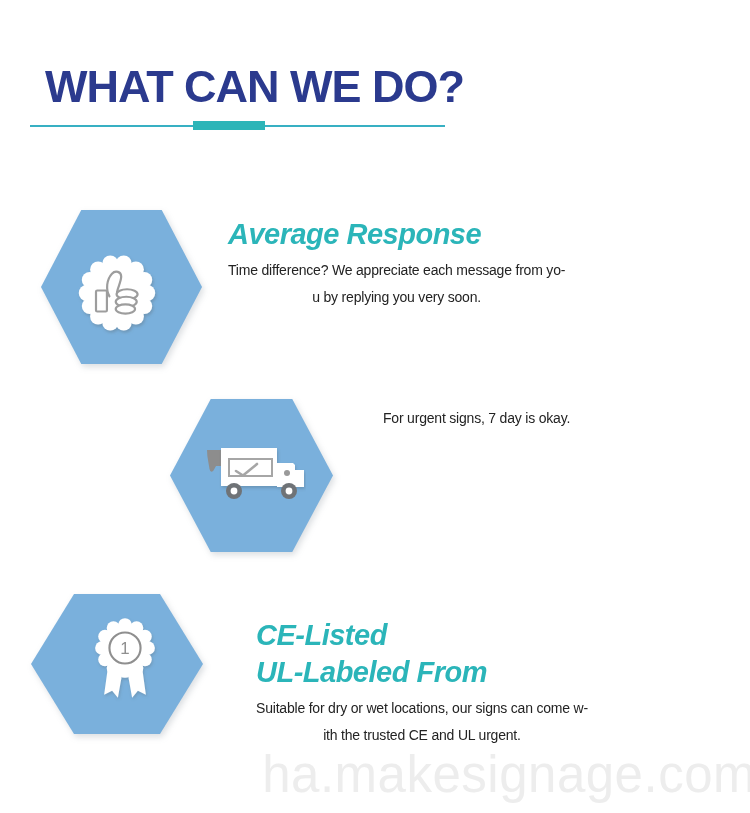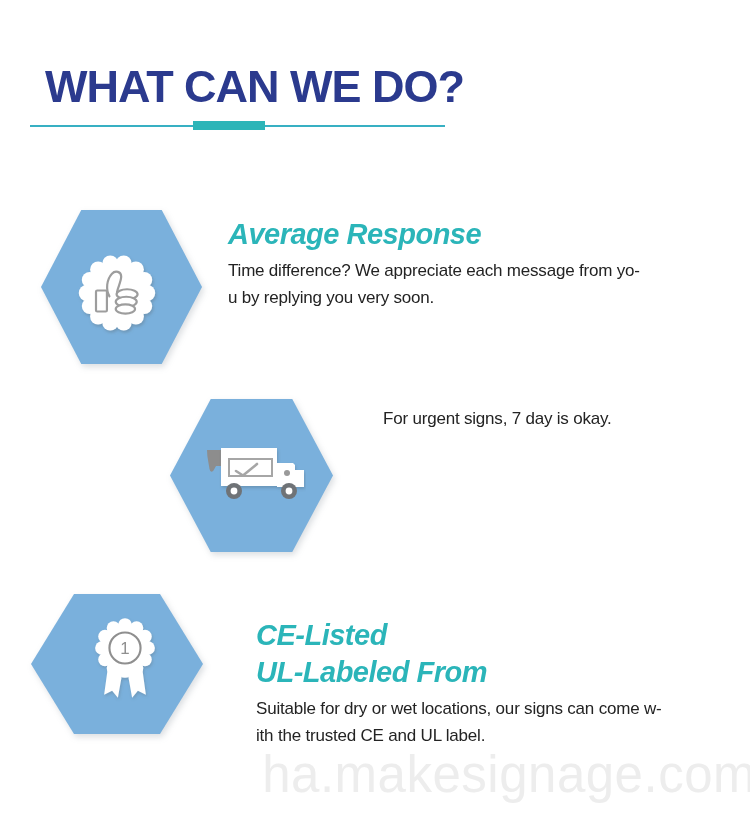--- a/index.html
+++ b/index.html
@@ -26,21 +26,21 @@
   .icon{position:absolute;}
   .icon-thumbs{left:75px;top:251px;width:84px;height:84px;}
   .icon-truck{left:205px;top:446px;width:101px;height:56px;}
   .icon-medal{left:85px;top:614px;width:80px;height:92px;}
   
   .feature-text{position:absolute;}
   .f1{left:228px;top:216px;}
   .f2{left:383px;top:401px;}
   .f3{left:228px;top:617px;margin-left:28px;}
   .feature-heading{font-size:29px;line-height:37px;font-weight:bold;letter-spacing:-0.5px;color:#2bb5b9;font-style:italic;}
-  .feature-body{margin-top:4px;font-size:17px;line-height:27px;letter-spacing:-0.2px;color:#232323;}
+  .feature-body{margin-top:4px;font-size:14px;line-height:27px;letter-spacing:-0.2px;color:#232323;text-align:center;}
   
   .watermark{
     position:absolute;right:-6px;top:745px;white-space:nowrap;
     font-size:51px;color:#ededed;letter-spacing:0.5px;
   }
 </style>
 </head>
 <body>
 
 <div class="canvas">
@@ -152,19 +152,19 @@
     <circle cx="45" cy="37" r="17.5" fill="#ffffff" stroke="#8f8f8f" stroke-width="2.4"></circle>
     <text x="45" y="44" text-anchor="middle" font-size="19" fill="#8f8f8f" font-family="Liberation Sans, sans-serif">1</text>
   </svg>
   <div class="feature-text f3">
     <div class="feature-heading">
       <div>CE-Listed</div>
       <div>UL-Labeled From</div>
     </div>
     <div class="feature-body">
       <div>Suitable for dry or wet locations, our signs can come w-</div>
-      <div>ith the trusted CE and UL label.</div>
+      <div>ith the trusted CE and UL urgent.</div>
     </div>
   </div>
 
   <div class="watermark">ha.makesignage.com</div>
 
 </div>
 
 </body></html>

